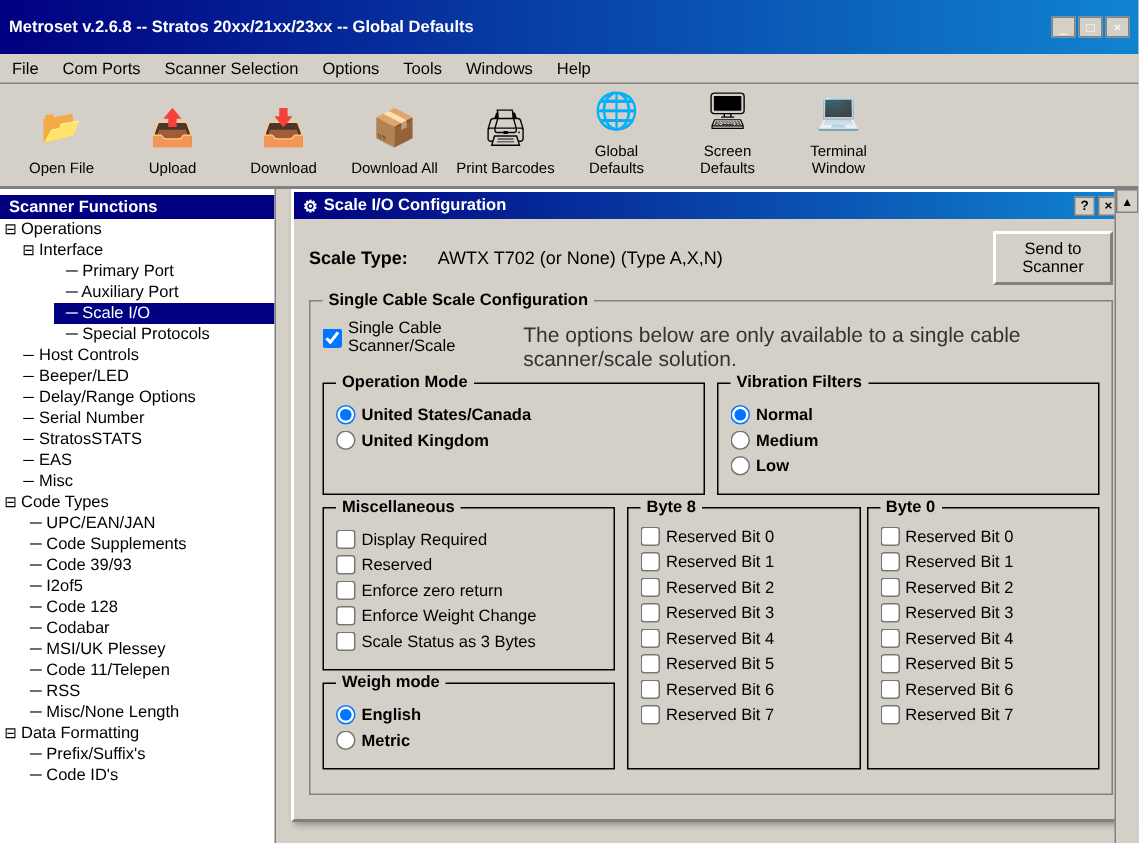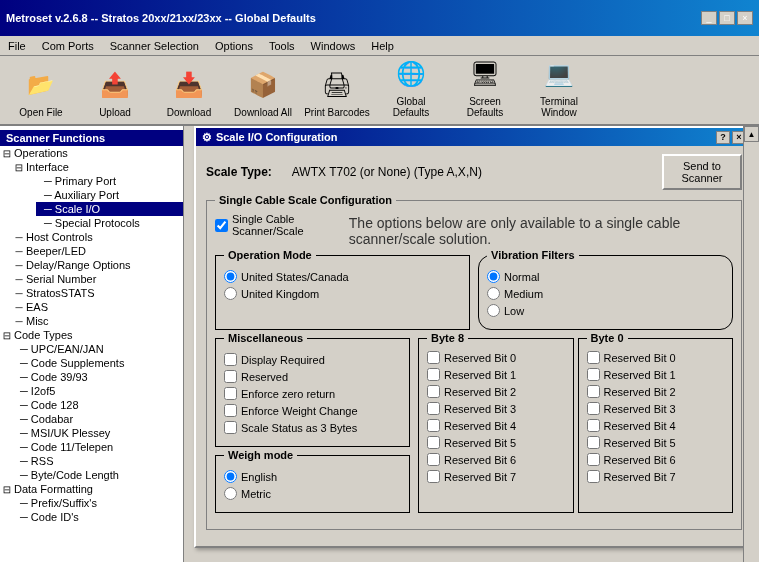--- a/index.html
+++ b/index.html
@@ -203,21 +203,21 @@
     .checkbox-row input[type="checkbox"] { width: 13px; height: 13px; }
     .checkbox-row label { font-size: 11px; }
 
     .radio-row {
       display: flex;
       align-items: center;
       gap: 4px;
       margin-bottom: 4px;
     }
     .radio-row input[type="radio"] { width: 13px; height: 13px; }
-    .radio-row label { font-size: 11px; }
+    .radio-row label { font-size: 11px; font-weight: bold; }
 
     input[type="checkbox"], input[type="radio"] { cursor: pointer; }
 
     
     .sidebar::-webkit-scrollbar { width: 8px; }
     .sidebar::-webkit-scrollbar-track { background: #d4d0c8; }
     .sidebar::-webkit-scrollbar-thumb { background: #808080; }
 
     .icon-folder { color: #dcb545; font-size: 22px; }
   </style>
@@ -323,21 +323,21 @@
     <div class="tree-group">
       <div class="tree-item" style="padding-left:8px;">─ UPC/EAN/JAN</div>
       <div class="tree-item" style="padding-left:8px;">─ Code Supplements</div>
       <div class="tree-item" style="padding-left:8px;">─ Code 39/93</div>
       <div class="tree-item" style="padding-left:8px;">─ I2of5</div>
       <div class="tree-item" style="padding-left:8px;">─ Code 128</div>
       <div class="tree-item" style="padding-left:8px;">─ Codabar</div>
       <div class="tree-item" style="padding-left:8px;">─ MSI/UK Plessey</div>
       <div class="tree-item" style="padding-left:8px;">─ Code 11/Telepen</div>
       <div class="tree-item" style="padding-left:8px;">─ RSS</div>
-      <div class="tree-item" style="padding-left:8px;">─ Byte/Code Length</div>
+      <div class="tree-item" style="padding-left:8px;">─ Misc/None Length</div>
     </div>
     <div class="tree-item">
       <span class="tree-expander">⊟</span>Data Formatting
     </div>
     <div class="tree-group">
       <div class="tree-item" style="padding-left:8px;">─ Prefix/Suffix's</div>
       <div class="tree-item" style="padding-left:8px;">─ Code ID's</div>
     </div>
   </div>
 
@@ -382,21 +382,21 @@
                   <input type="radio" name="opmode" id="usCanada" checked="" style="">
                   <label for="usCanada">United States/Canada</label>
                 </div>
                 <div class="radio-row">
                   <input type="radio" name="opmode" id="uk" style="">
                   <label for="uk">United Kingdom</label>
                 </div>
               </div>
             </div>
 
-            <div class="group-box" style="flex:1;border-radius:13px;">
+            <div class="group-box" style="flex:1;">
               <span class="group-box-title">Vibration Filters</span>
               <div style="margin-top:6px;">
                 <div class="radio-row">
                   <input type="radio" name="vibration" id="normal" checked="" style="">
                   <label for="normal">Normal</label>
                 </div>
                 <div class="radio-row">
                   <input type="radio" name="vibration" id="medium" style="">
                   <label for="medium">Medium</label>
                 </div>

